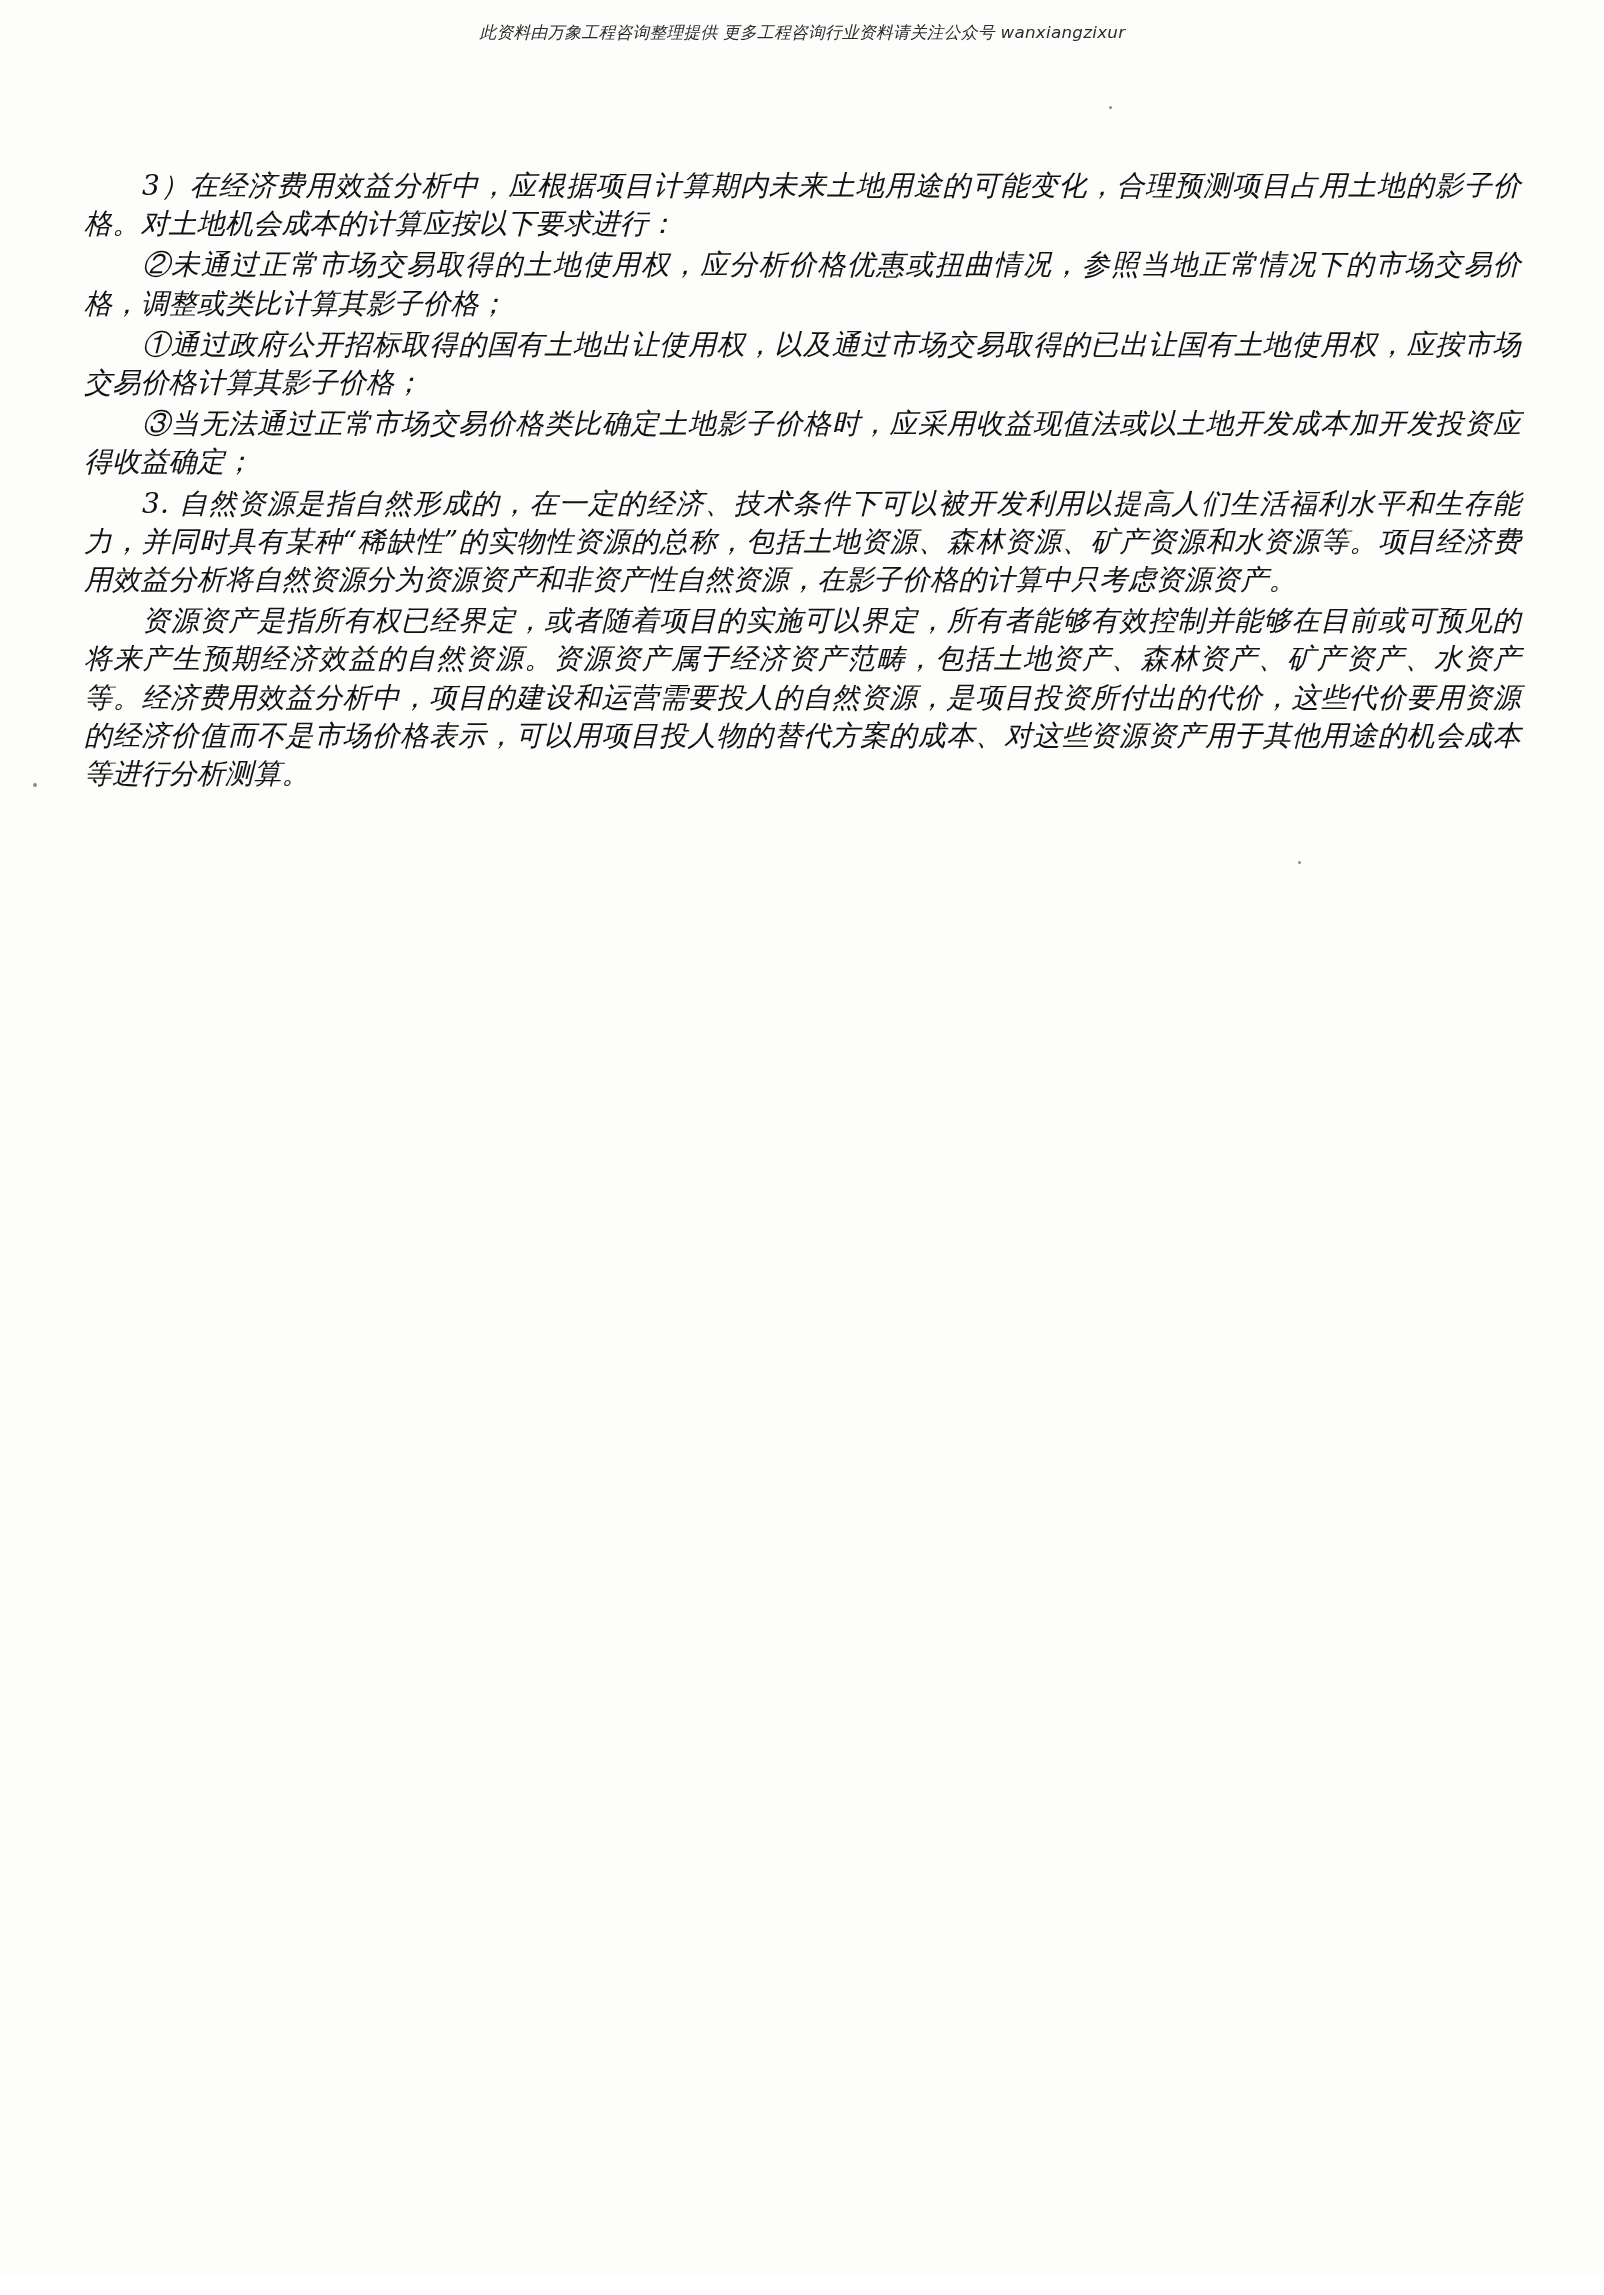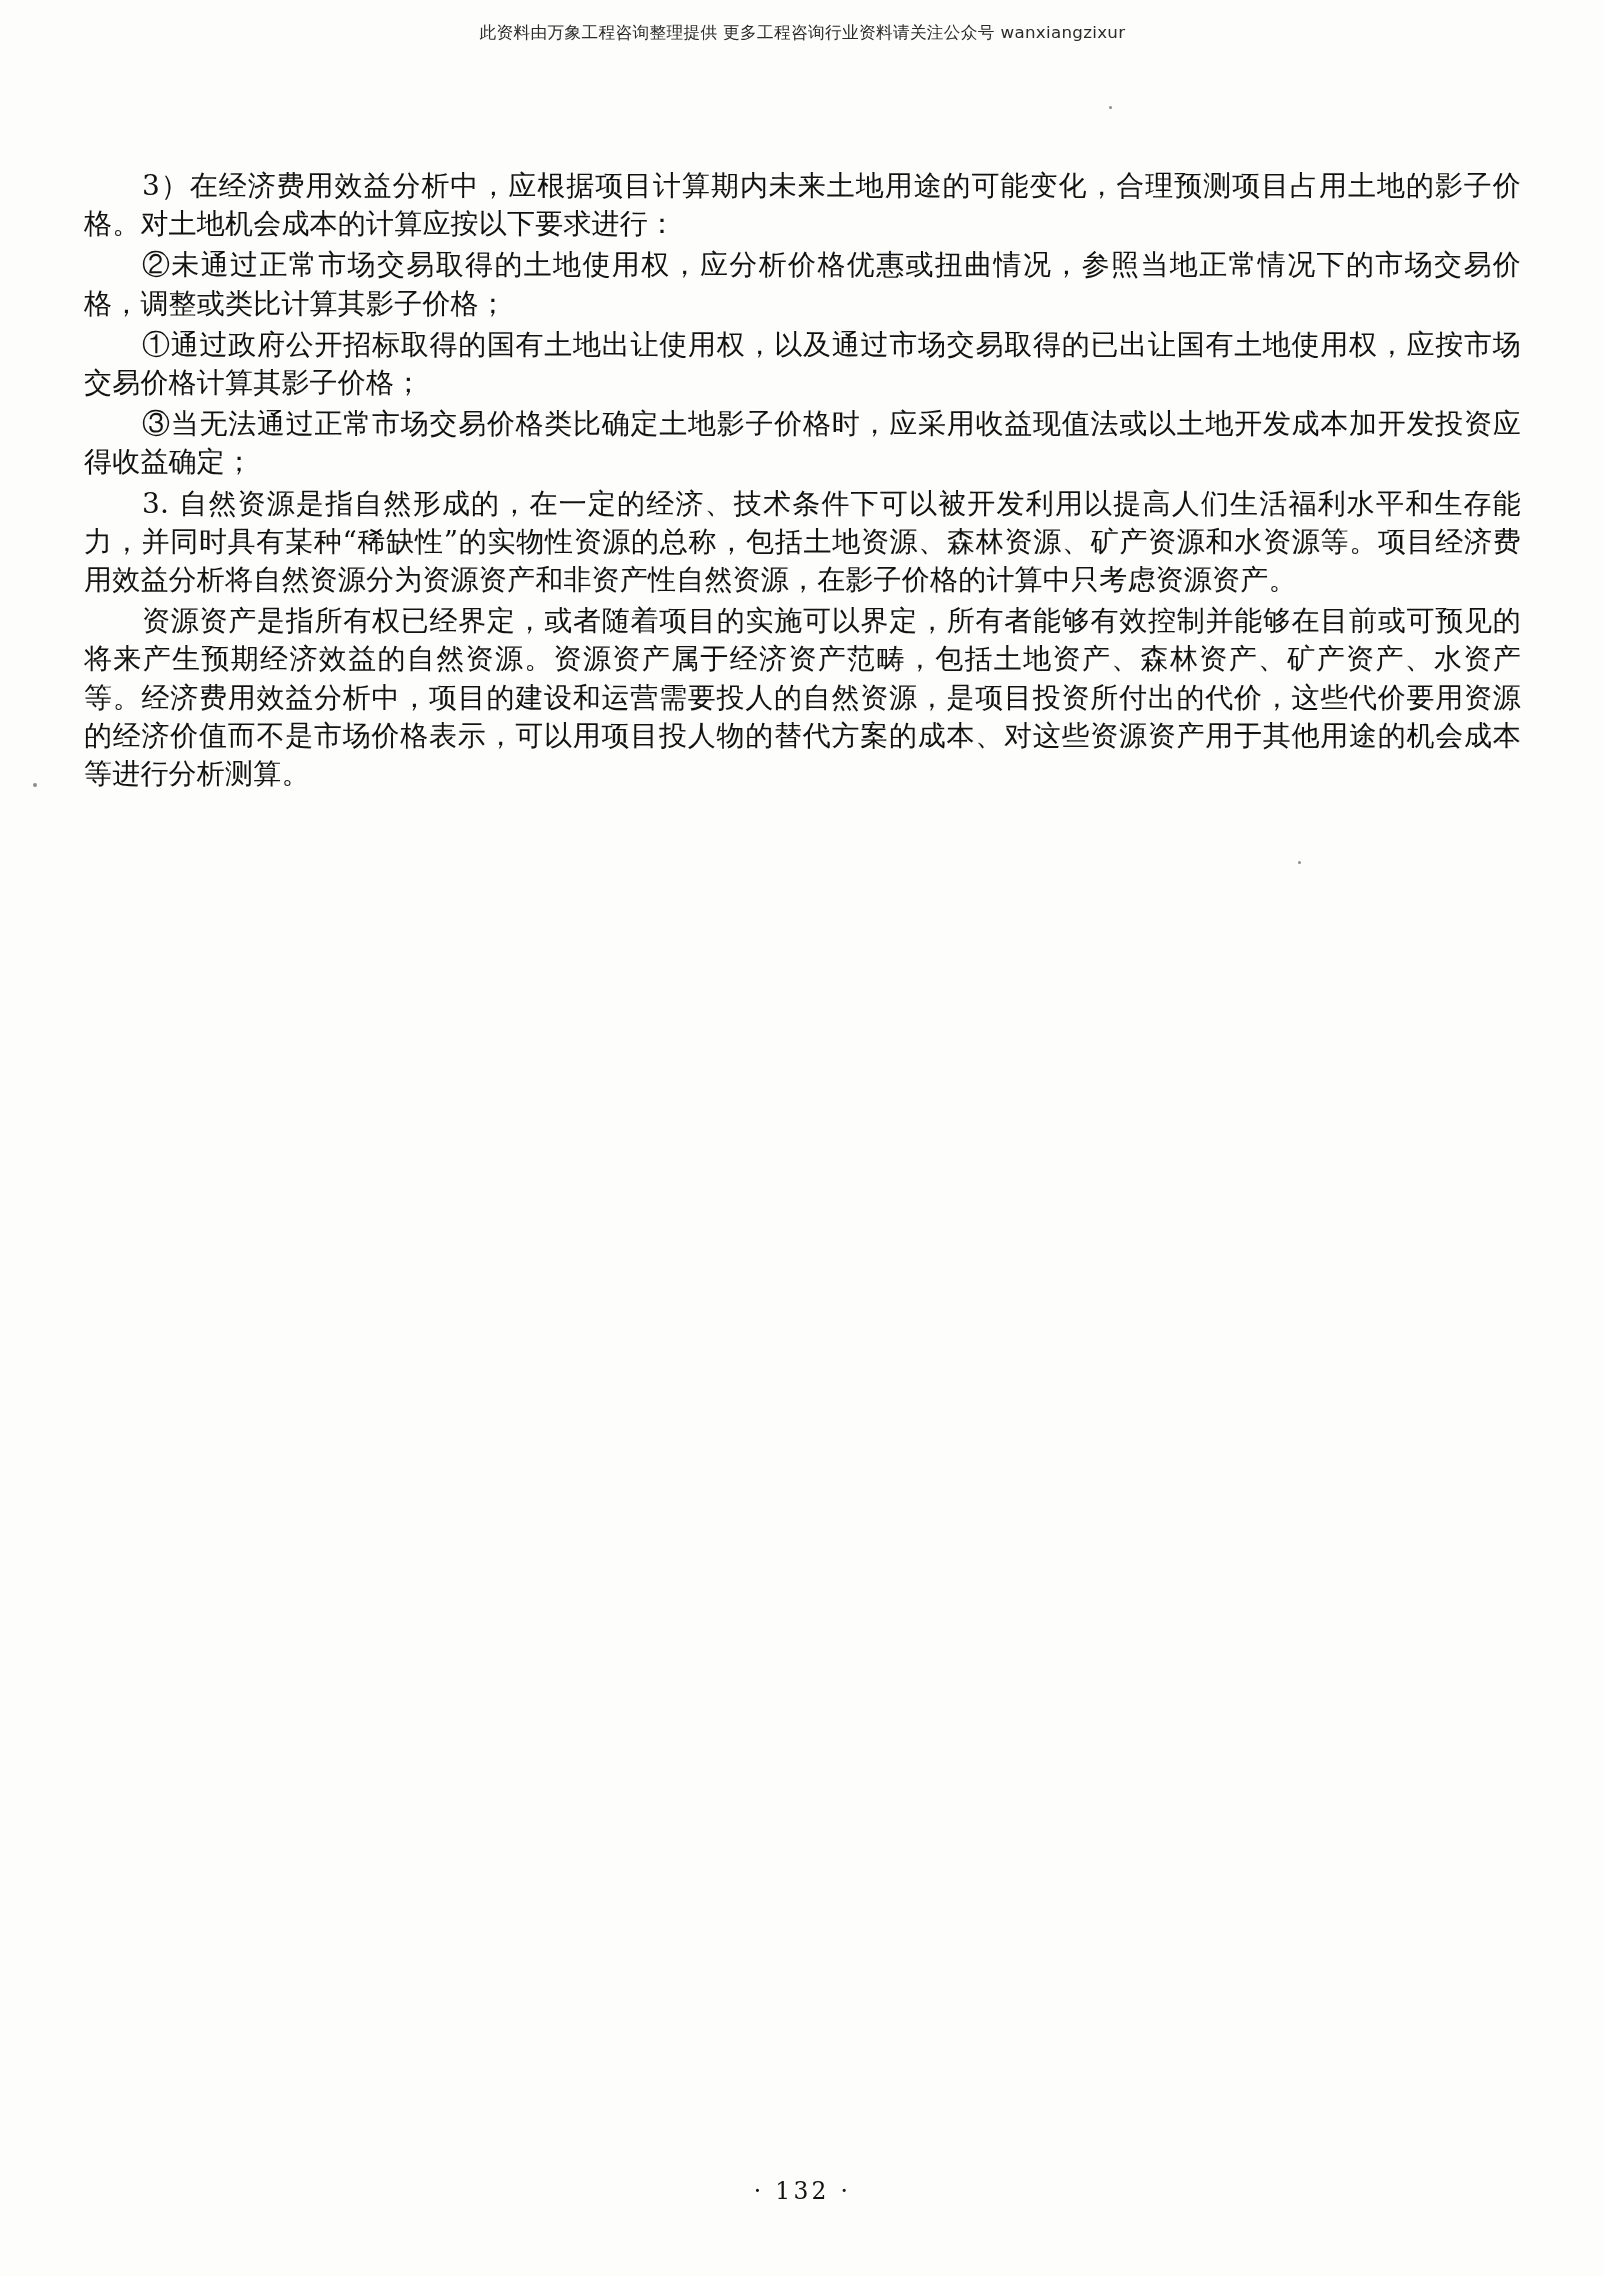--- a/index.html
+++ b/index.html
@@ -8,20 +8,21 @@
     background: #ffffff;
   }
   .page {
     position: relative;
     width: 1605px;
     height: 2276px;
     background: #fdfdfc;
     font-family: "DejaVu Serif", "Liberation Serif", serif;
     color: #121212;
     overflow: hidden;
+    font-style: italic;
   }
   .watermark {
     position: absolute;
     top: 21px;
     left: 0;
     width: 100%;
     text-align: center;
     font-family: "DejaVu Sans", "Liberation Sans", sans-serif;
     font-size: 16.7px;
     color: #2a2a2a;
@@ -72,16 +73,15 @@
 
   <div class="content">
     <p class="para">3）在经济费用效益分析中，应根据项目计算期内未来土地用途的可能变化，合理预测项目占用土地的影子价格。对土地机会成本的计算应按以下要求进行：</p>
     <p class="para">②未通过正常市场交易取得的土地使用权，应分析价格优惠或扭曲情况，参照当地正常情况下的市场交易价格，调整或类比计算其影子价格；</p>
     <p class="para">①通过政府公开招标取得的国有土地出让使用权，以及通过市场交易取得的已出让国有土地使用权，应按市场交易价格计算其影子价格；</p>
     <p class="para">③当无法通过正常市场交易价格类比确定土地影子价格时，应采用收益现值法或以土地开发成本加开发投资应得收益确定；</p>
     <p class="para">3. 自然资源是指自然形成的，在一定的经济、技术条件下可以被开发利用以提高人们生活福利水平和生存能力，并同时具有某种“稀缺性”的实物性资源的总称，包括土地资源、森林资源、矿产资源和水资源等。项目经济费用效益分析将自然资源分为资源资产和非资产性自然资源，在影子价格的计算中只考虑资源资产。</p>
     <p class="para">资源资产是指所有权已经界定，或者随着项目的实施可以界定，所有者能够有效控制并能够在目前或可预见的将来产生预期经济效益的自然资源。资源资产属于经济资产范畴，包括土地资产、森林资产、矿产资产、水资产等。经济费用效益分析中，项目的建设和运营需要投人的自然资源，是项目投资所付出的代价，这些代价要用资源的经济价值而不是市场价格表示，可以用项目投人物的替代方案的成本、对这些资源资产用于其他用途的机会成本等进行分析测算。</p>
   </div>
 
-  <div class="pagenum">· 132 ·</div>
 
 </div>
 
 
 </body></html>

